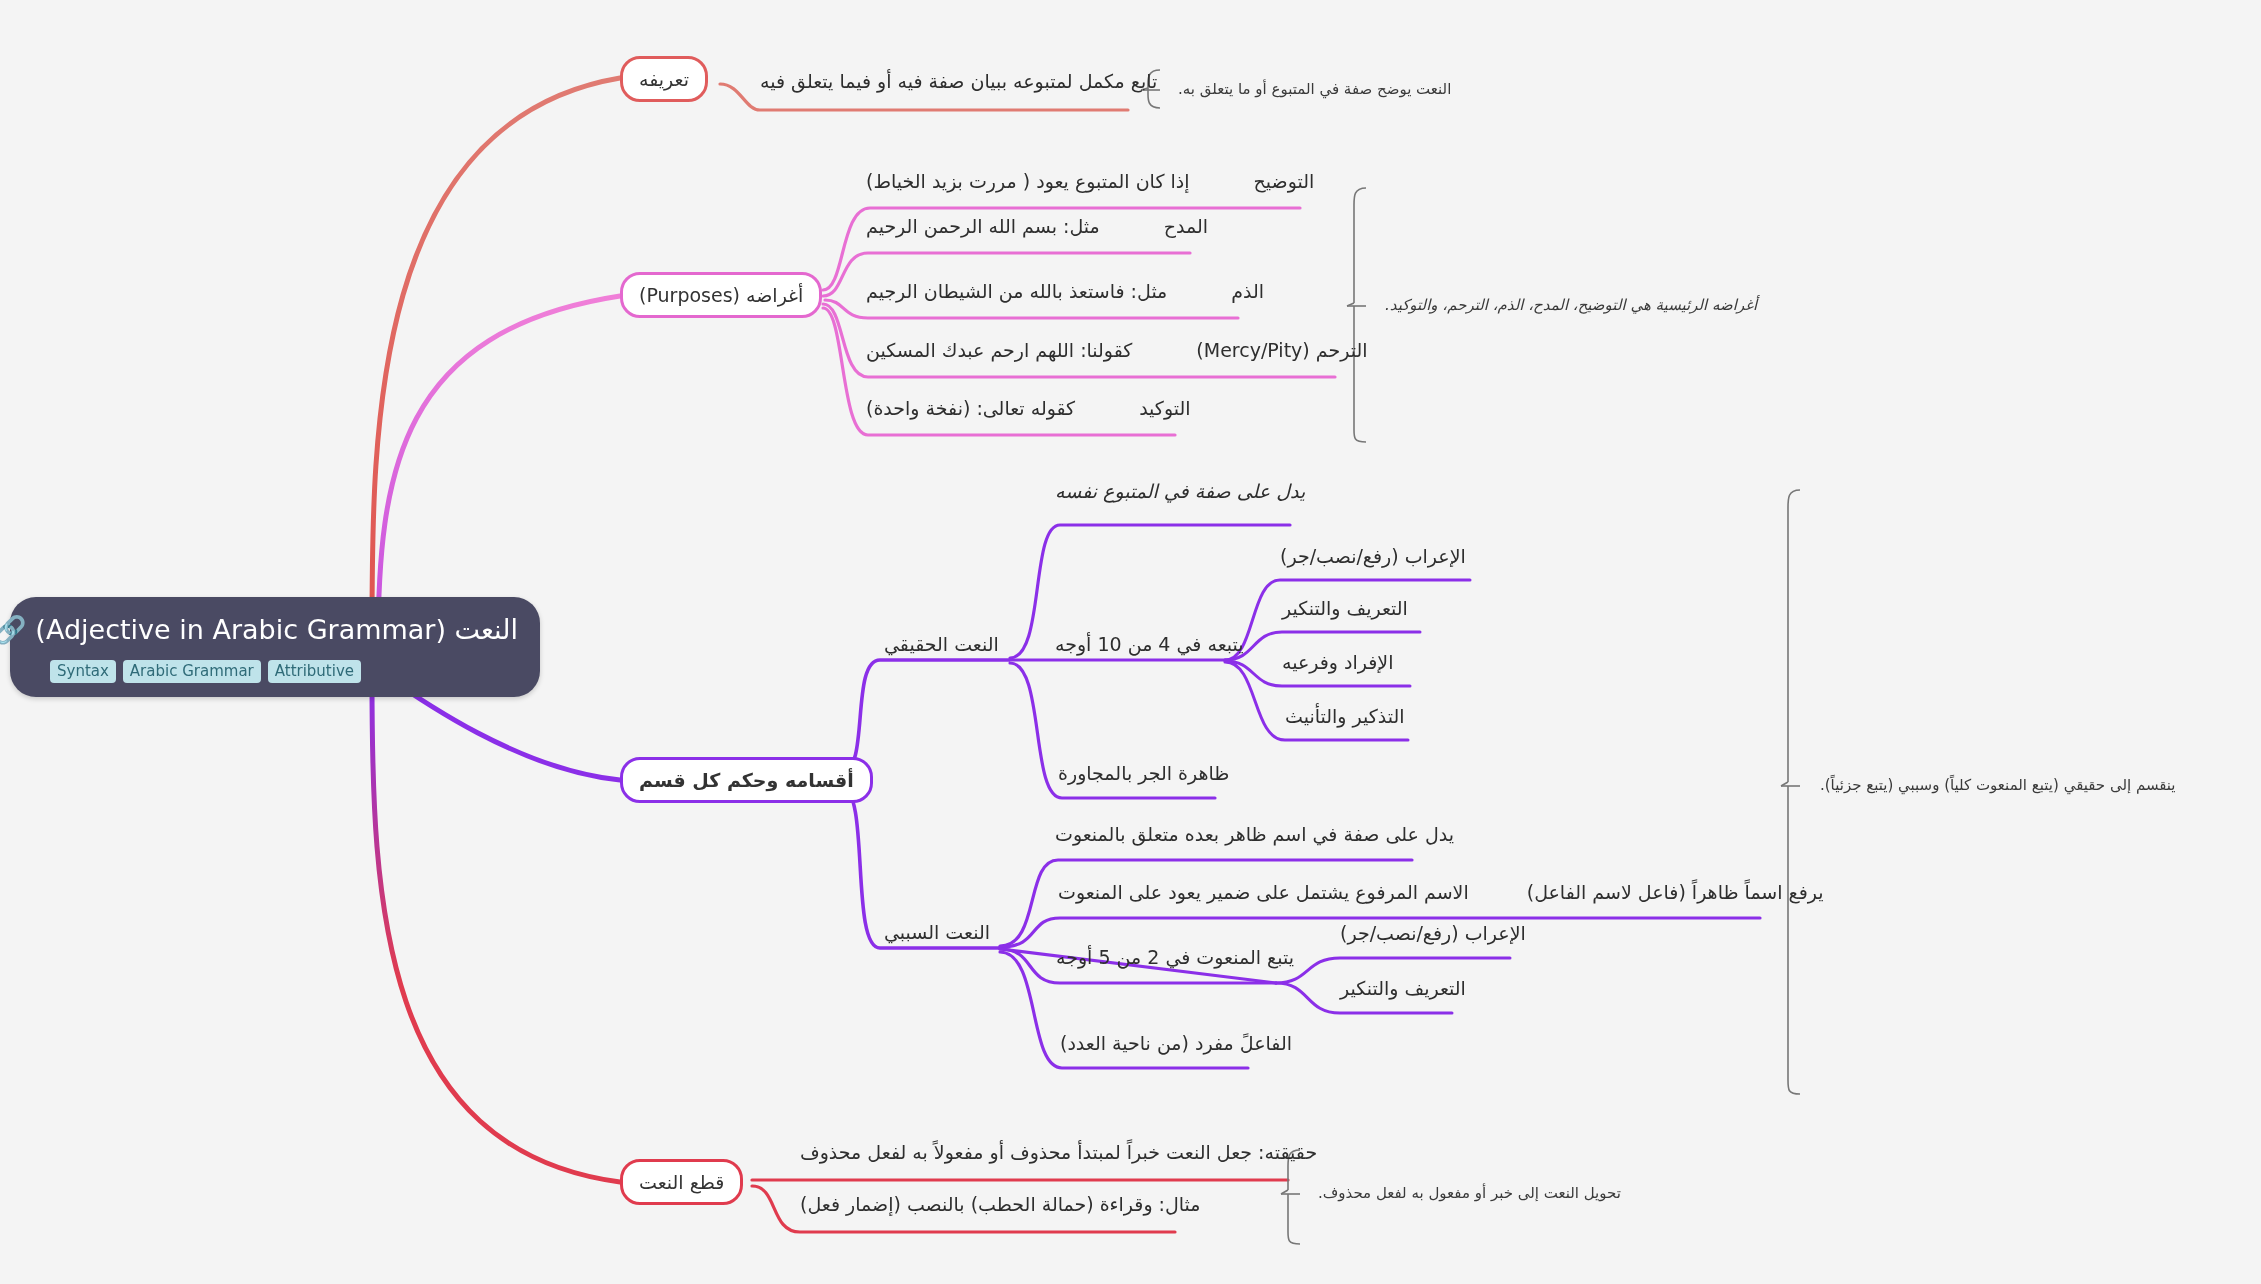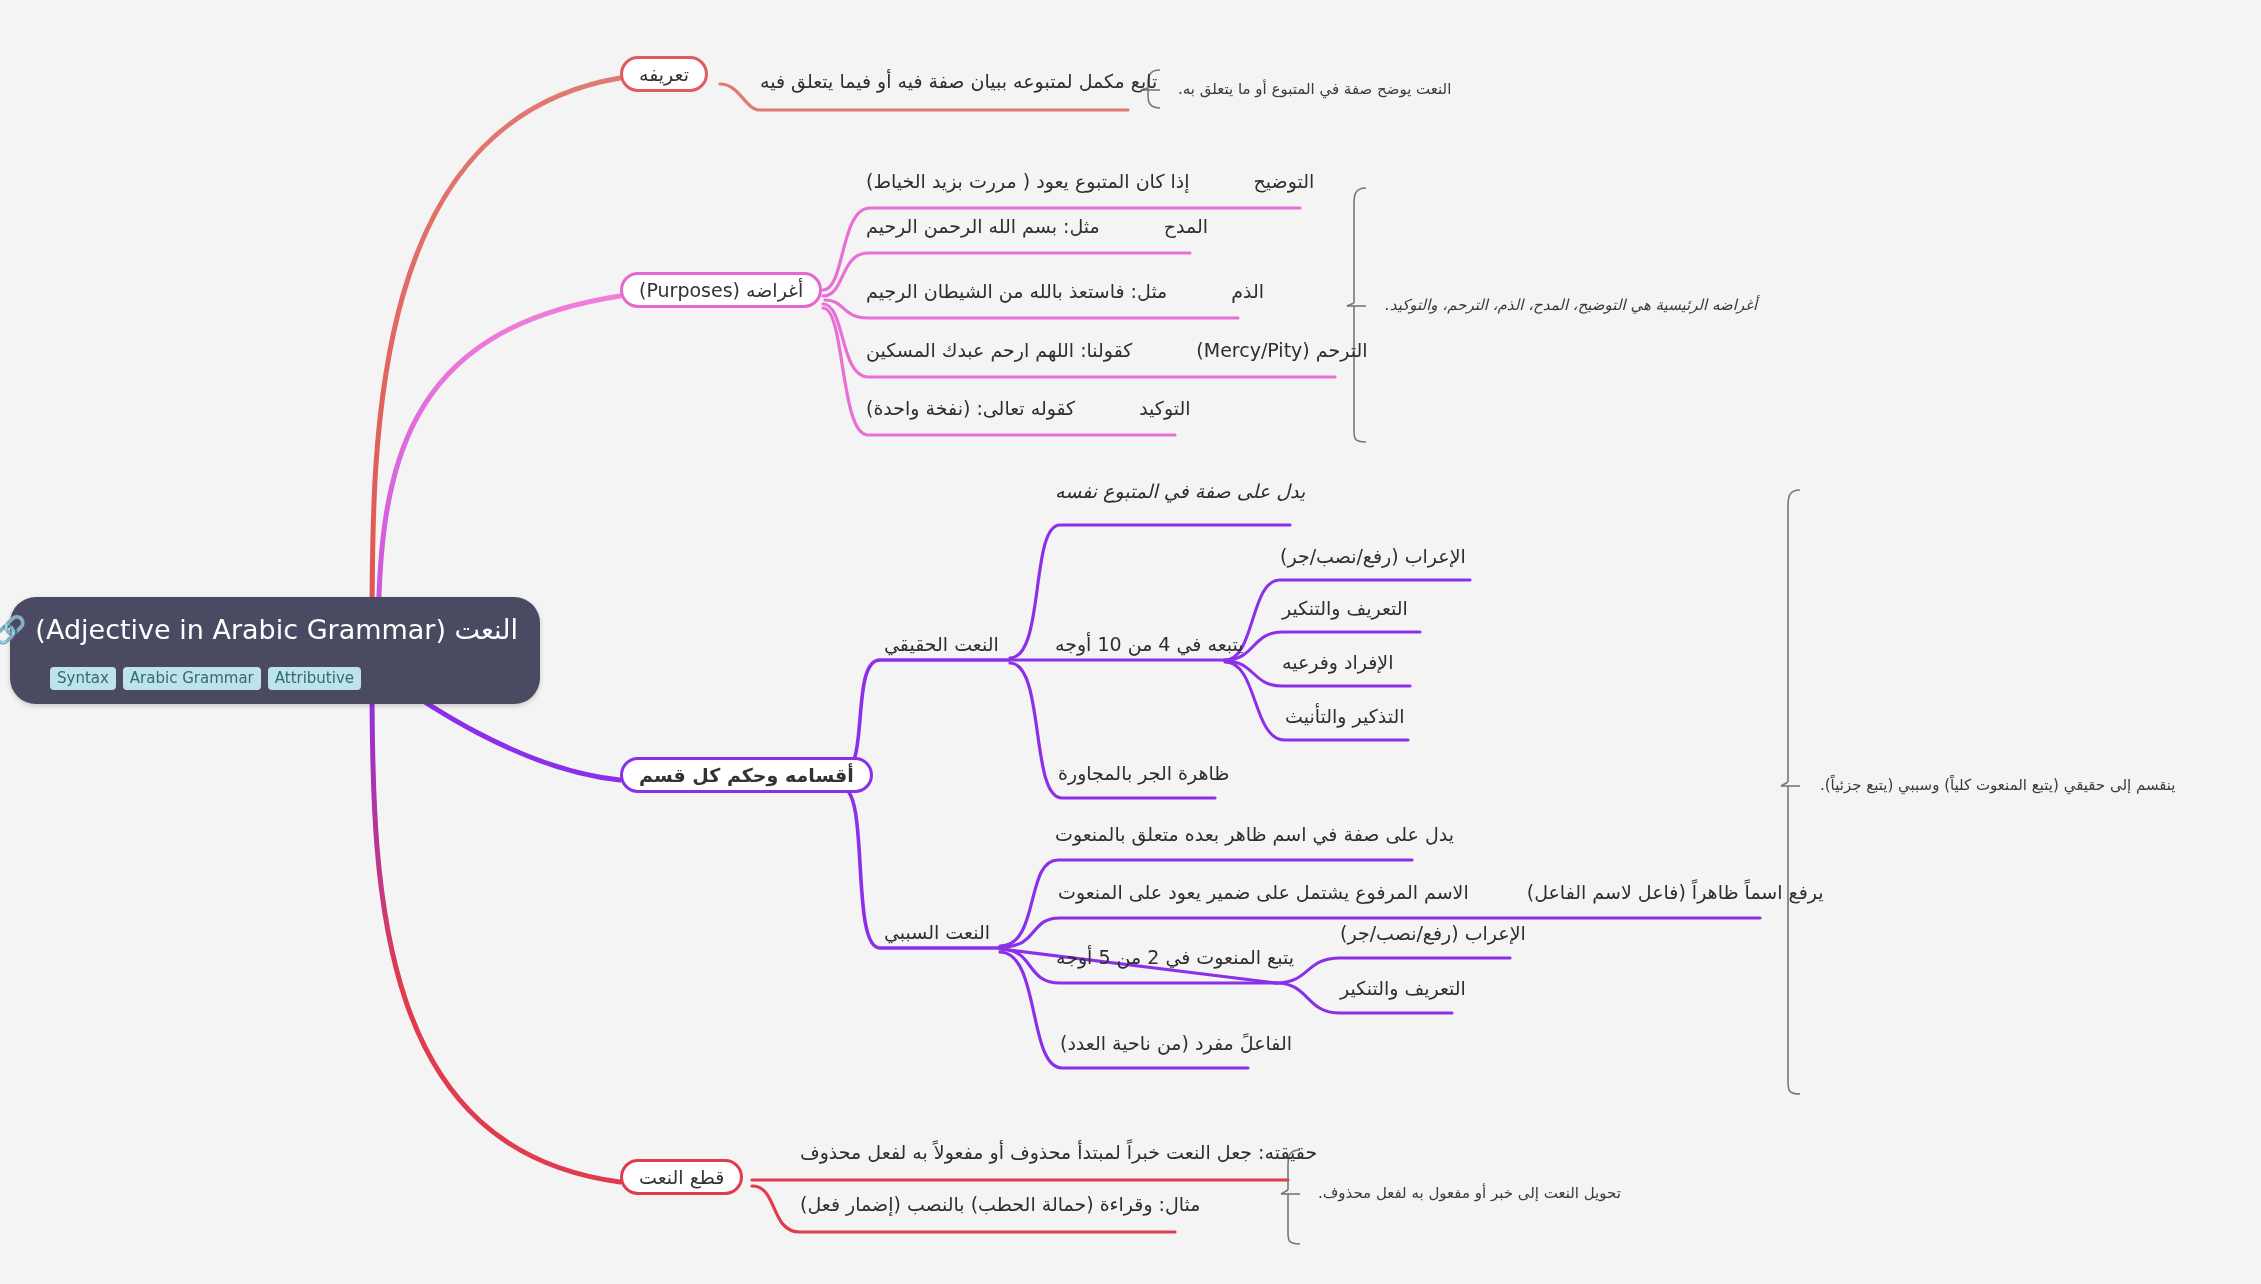--- a/index.html
+++ b/index.html
@@ -18,31 +18,31 @@
     position:absolute;left:10px;top:597px;width:530px;
     background:#4a4a63;border-radius:26px;
     padding:16px 22px 14px 22px;box-sizing:border-box;
     box-shadow:0 2px 5px rgba(0,0,0,.18);
   }
   .root-title{
     color:#ffffff;font-size:27px;line-height:1.25;
     direction:rtl;text-align:right;white-space:nowrap;
     font-family:"DejaVu Sans","Liberation Sans",sans-serif;
   }
-  .root-tags{margin-top:20px;display:flex;gap:7px;direction:ltr;padding-left:18px;}
+  .root-tags{margin-top:13px;display:flex;gap:7px;direction:ltr;padding-left:18px;}
   .tag{
     background:#bfe3ea;color:#2f6b78;border-radius:4px;
     font-size:15px;padding:2px 7px 3px 7px;line-height:1.2;
     white-space:nowrap;
   }
 
   
   .pill{
     position:absolute;background:#ffffff;border:3.5px solid #999;
-    border-radius:20px;height:36px;display:flex;align-items:center;
+    border-radius:20px;height:46px;display:flex;align-items:center;
     justify-content:center;padding:0 16px;box-sizing:border-box;
     direction:rtl;white-space:nowrap;
     font-size:19px;color:#333;
   }
   .pill.red{border-color:#e05c5c;}
   .pill.crimson{border-color:#e03b4e;}
   .pill.pink{border-color:#e468cf;}
   .pill.purple{border-color:#8b2fe8;}
 
   

